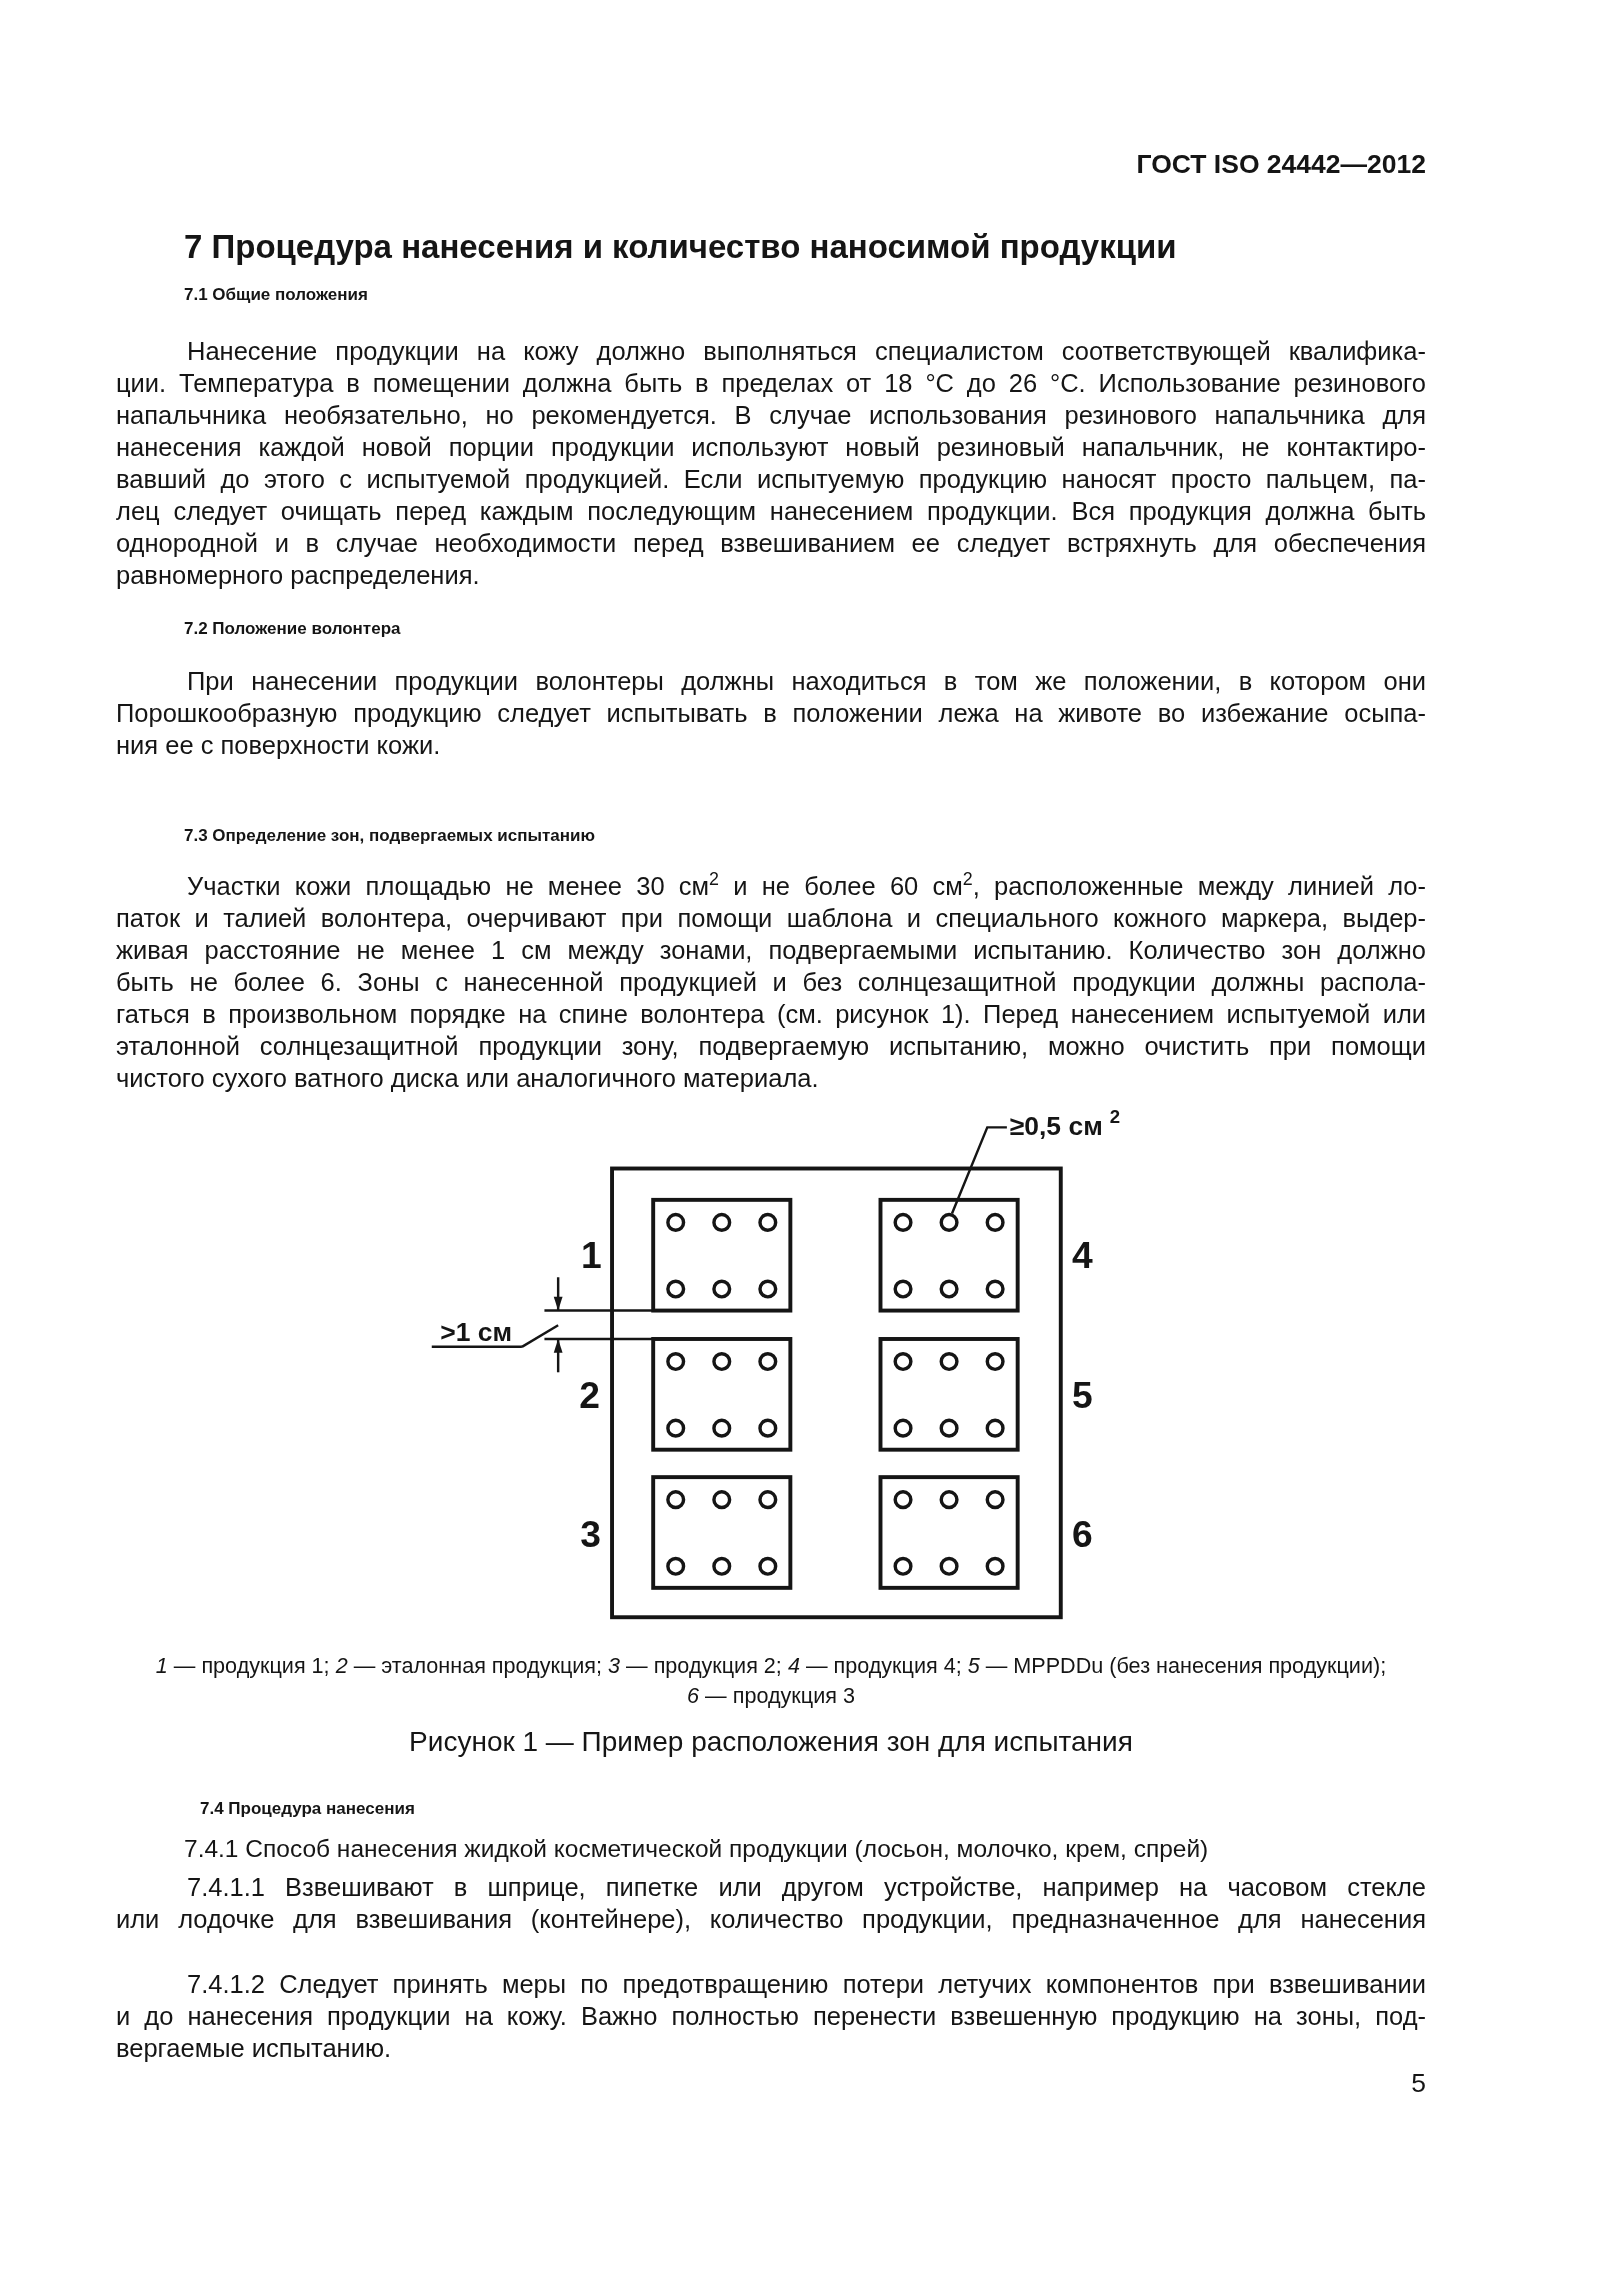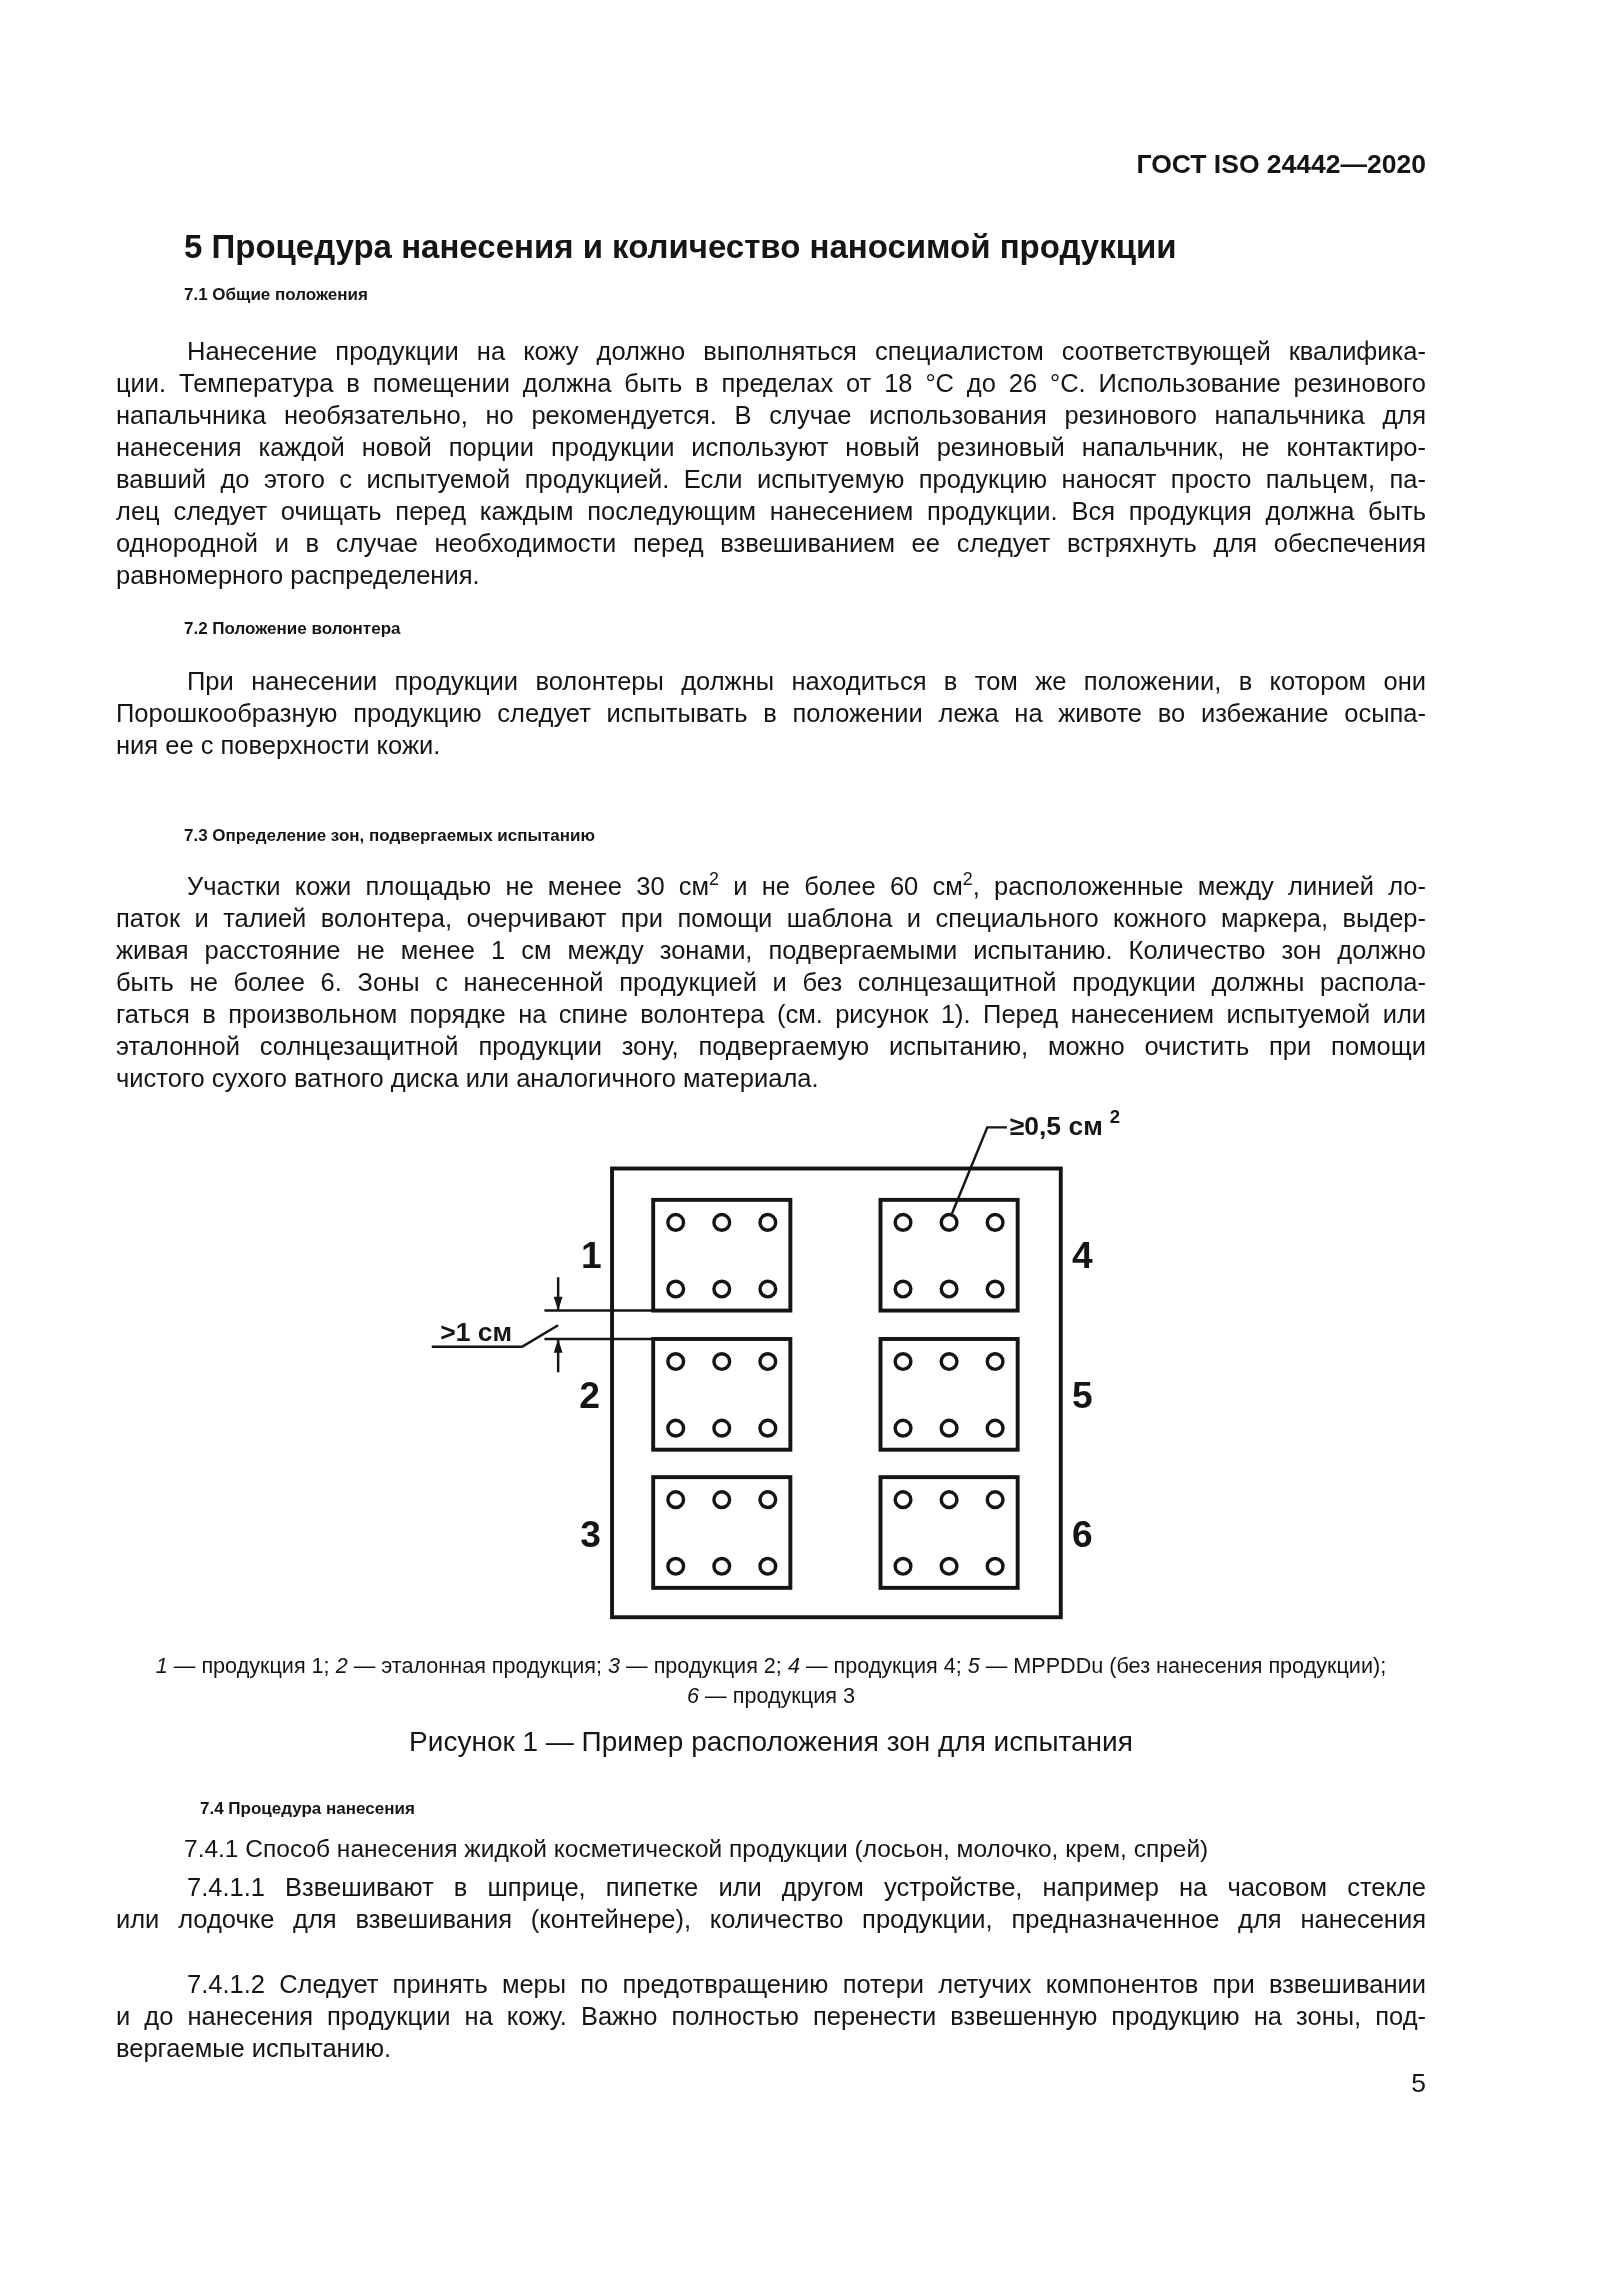--- a/index.html
+++ b/index.html
@@ -27,23 +27,23 @@
   .ln{stroke:#151515;stroke-width:2.5;fill:none;}
   .frame{stroke:#151515;stroke-width:4;fill:none;}
   .dot{stroke:#151515;stroke-width:3.5;fill:#ffffff;}
   .arrow{fill:#151515;stroke:none;}
   .zlabel{font-family:"Liberation Sans",sans-serif;font-size:38px;font-weight:bold;fill:#151515;text-anchor:middle;}
   .note{font-family:"Liberation Sans",sans-serif;font-size:27px;font-weight:bold;fill:#151515;}
 </style>
 </head>
 <body>
 
-<div class="abs col hdr">ГОСТ ISO 24442—2020</div>
+<div class="abs col hdr">ГОСТ ISO 24442—2012</div>
 
-<h1 class="abs h7" style="margin:0;">5 Процедура нанесения и количество наносимой продукции</h1>
+<h1 class="abs h7" style="margin:0;">7 Процедура нанесения и количество наносимой продукции</h1>
 
 <h2 class="abs sub" style="top:285px;margin:0;">7.1 Общие положения</h2>
 <div class="abs col para" style="top:335px;">
     <div class="jline first">Нанесение продукции на кожу должно выполняться специалистом соответствующей квалифика-</div>
     <div class="jline">ции. Температура в помещении должна быть в пределах от 18 °С до 26 °С. Использование резинового</div>
     <div class="jline">напальчника необязательно, но рекомендуется. В случае использования резинового напальчника для</div>
     <div class="jline">нанесения каждой новой порции продукции используют новый резиновый напальчник, не контактиро-</div>
     <div class="jline">вавший до этого с испытуемой продукцией. Если испытуемую продукцию наносят просто пальцем, па-</div>
     <div class="jline">лец следует очищать перед каждым последующим нанесением продукции. Вся продукция должна быть</div>
     <div class="jline">однородной и в случае необходимости перед взвешиванием ее следует встряхнуть для обеспечения</div>

